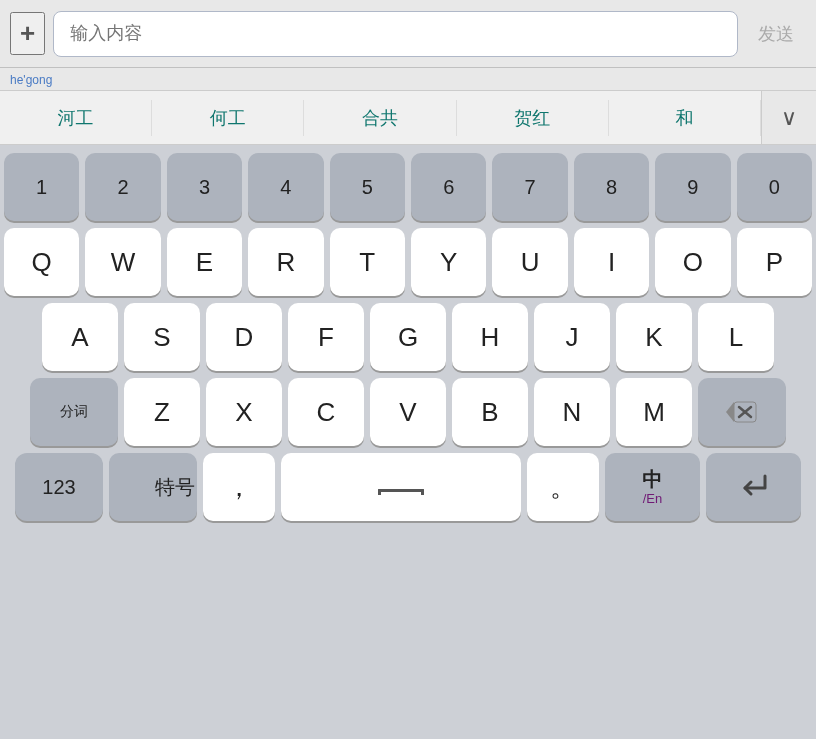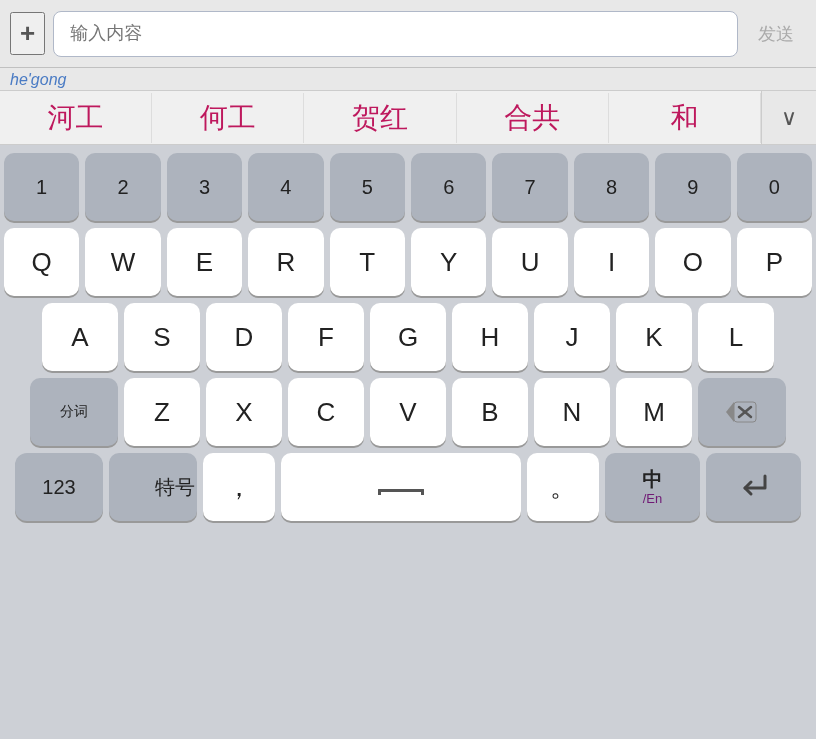--- a/index.html
+++ b/index.html
@@ -55,38 +55,37 @@
       background: #e8e8e8;
       padding: 2px 10px 0 10px;
       display: flex;
       align-items: center;
       height: 22px;
       font-size: 12px;
       color: #4a7bc4;
       border-bottom: none;
     }
     .pinyin-text {
-      font-style: italic;
-      font-size: 16px;
+      font-size: 12px;
     }
 
     
     .candidate-bar {
       display: flex;
       align-items: center;
       background: #f0f0f0;
       border-bottom: 1px solid #ccc;
       border-top: 1px solid #ccc;
       height: 55px;
     }
     .candidate-item {
       flex: 1;
       text-align: center;
-      font-size: 28px;
-      color: #be185d;
+      font-size: 18px;
+      color: #0f766e;
       padding: 6px 2px;
       cursor: pointer;
       border-right: 1px solid #ddd;
     }
     .candidate-item:last-child {
       border-right: none;
     }
     .candidate-expand {
       width: 55px;
       display: flex;
@@ -199,22 +198,22 @@
   <button class="send-btn">发送</button>
 </div>
 
 <div class="pinyin-bar">
   <span class="pinyin-text">he'gong</span>
 </div>
 
 <div class="candidate-bar">
   <div class="candidate-item">河工</div>
   <div class="candidate-item">何工</div>
+  <div class="candidate-item">合共</div>
   <div class="candidate-item">贺红</div>
-  <div class="candidate-item">合共</div>
   <div class="candidate-item">和</div>
   <div class="candidate-expand">∨</div>
 </div>
 
 <div class="keyboard">
 
   <div class="key-row">
     <div class="key dark">1</div>
     <div class="key dark">2</div>
     <div class="key dark">3</div>

